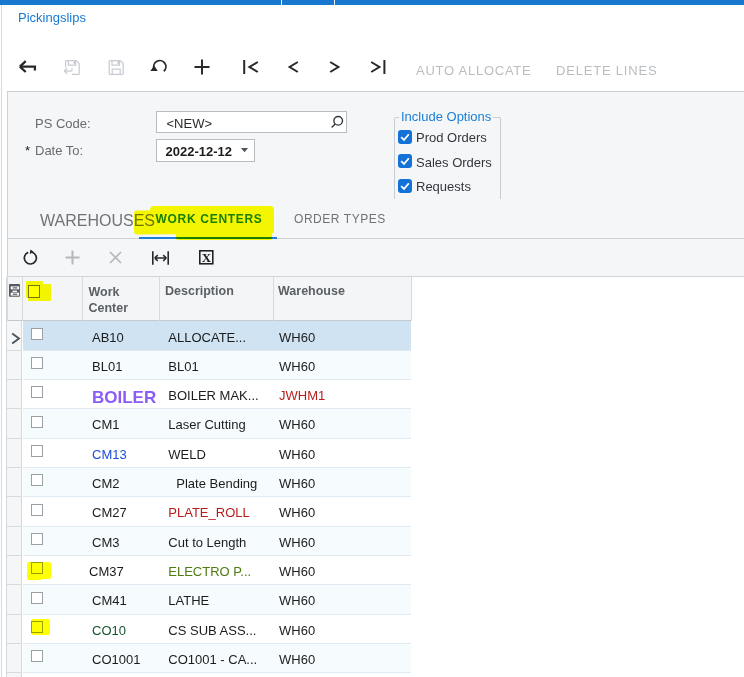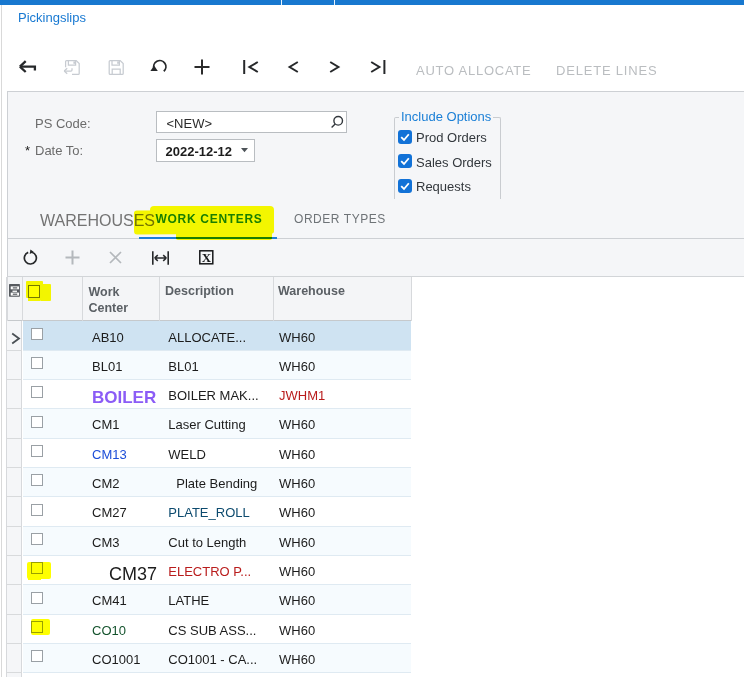--- a/index.html
+++ b/index.html
@@ -192,33 +192,33 @@
   <div class="abs" style="left:7px;top:467.9px;width:15px;height:29.33px;background:#f5f6f8;border-bottom:1px solid #d8dadc;border-right:1px solid #d7d9dc;"></div>
   <div class="abs" style="left:23px;top:467.9px;width:387.5px;height:29.33px;background:#f6fbfe;border-bottom:1px solid #dfeaf2;"></div>
   <div class="abs" style="left:31px;top:474.1px;width:12px;height:12px;background:#fff;border:1px solid #9aa0a5;"></div>
   <div class="abs" style="left:92px;top:476.15px;font-size:13px;color:#1c1c1c;">CM2</div>
   <div class="abs" style="left:168.3px;top:476.15px;font-size:13px;color:#1c1c1c;margin-left:8px;">Plate Bending</div>
   <div class="abs" style="left:279px;top:476.15px;font-size:13px;color:#1c1c1c;">WH60</div>
   <div class="abs" style="left:7px;top:497.3px;width:15px;height:29.33px;background:#f5f6f8;border-bottom:1px solid #d8dadc;border-right:1px solid #d7d9dc;"></div>
   <div class="abs" style="left:23px;top:497.3px;width:387.5px;height:29.33px;background:#ffffff;border-bottom:1px solid #dfeaf2;"></div>
   <div class="abs" style="left:31px;top:503.5px;width:12px;height:12px;background:#fff;border:1px solid #9aa0a5;"></div>
   <div class="abs" style="left:92px;top:505.48px;font-size:13px;color:#1c1c1c;">CM27</div>
-  <div class="abs" style="left:168.3px;top:505.48px;font-size:13px;color:#0c4a6e;">PLATE_ROLL</div>
+  <div class="abs" style="left:168.3px;top:505.48px;font-size:13px;color:#b91c1c;">PLATE_ROLL</div>
   <div class="abs" style="left:279px;top:505.48px;font-size:13px;color:#1c1c1c;">WH60</div>
   <div class="abs" style="left:7px;top:526.6px;width:15px;height:29.33px;background:#f5f6f8;border-bottom:1px solid #d8dadc;border-right:1px solid #d7d9dc;"></div>
   <div class="abs" style="left:23px;top:526.6px;width:387.5px;height:29.33px;background:#f6fbfe;border-bottom:1px solid #dfeaf2;"></div>
   <div class="abs" style="left:31px;top:532.8px;width:12px;height:12px;background:#fff;border:1px solid #9aa0a5;"></div>
   <div class="abs" style="left:92px;top:534.81px;font-size:13px;color:#1c1c1c;">CM3</div>
   <div class="abs" style="left:168.3px;top:534.81px;font-size:13px;color:#1c1c1c;">Cut to Length</div>
   <div class="abs" style="left:279px;top:534.81px;font-size:13px;color:#1c1c1c;">WH60</div>
   <div class="abs" style="left:7px;top:555.9px;width:15px;height:29.33px;background:#f5f6f8;border-bottom:1px solid #d8dadc;border-right:1px solid #d7d9dc;"></div>
   <div class="abs" style="left:23px;top:555.9px;width:387.5px;height:29.33px;background:#ffffff;border-bottom:1px solid #dfeaf2;"></div>
   <div class="abs" style="left:31px;top:562.1px;width:12px;height:12px;background:#fff;border:1px solid #9aa0a5;"></div>
-  <div class="abs" style="left:109px;top:564.14px;font-size:18px;color:#1c1c1c;">CM37</div>
-  <div class="abs" style="left:168.3px;top:564.14px;font-size:13px;color:#b91c1c;">ELECTRO P...</div>
+  <div class="abs" style="left:89px;top:564.14px;font-size:13px;color:#1c1c1c;">CM37</div>
+  <div class="abs" style="left:168.3px;top:564.14px;font-size:13px;color:#4d7c0f;">ELECTRO P...</div>
   <div class="abs" style="left:279px;top:564.14px;font-size:13px;color:#1c1c1c;">WH60</div>
   <div class="abs" style="left:7px;top:585.3px;width:15px;height:29.33px;background:#f5f6f8;border-bottom:1px solid #d8dadc;border-right:1px solid #d7d9dc;"></div>
   <div class="abs" style="left:23px;top:585.3px;width:387.5px;height:29.33px;background:#f6fbfe;border-bottom:1px solid #dfeaf2;"></div>
   <div class="abs" style="left:31px;top:591.5px;width:12px;height:12px;background:#fff;border:1px solid #9aa0a5;"></div>
   <div class="abs" style="left:92px;top:593.47px;font-size:13px;color:#1c1c1c;">CM41</div>
   <div class="abs" style="left:168.3px;top:593.47px;font-size:13px;color:#1c1c1c;">LATHE</div>
   <div class="abs" style="left:279px;top:593.47px;font-size:13px;color:#1c1c1c;">WH60</div>
   <div class="abs" style="left:7px;top:614.6px;width:15px;height:29.33px;background:#f5f6f8;border-bottom:1px solid #d8dadc;border-right:1px solid #d7d9dc;"></div>
   <div class="abs" style="left:23px;top:614.6px;width:387.5px;height:29.33px;background:#ffffff;border-bottom:1px solid #dfeaf2;"></div>
   <div class="abs" style="left:31px;top:620.8px;width:12px;height:12px;background:#fff;border:1px solid #9aa0a5;"></div>

